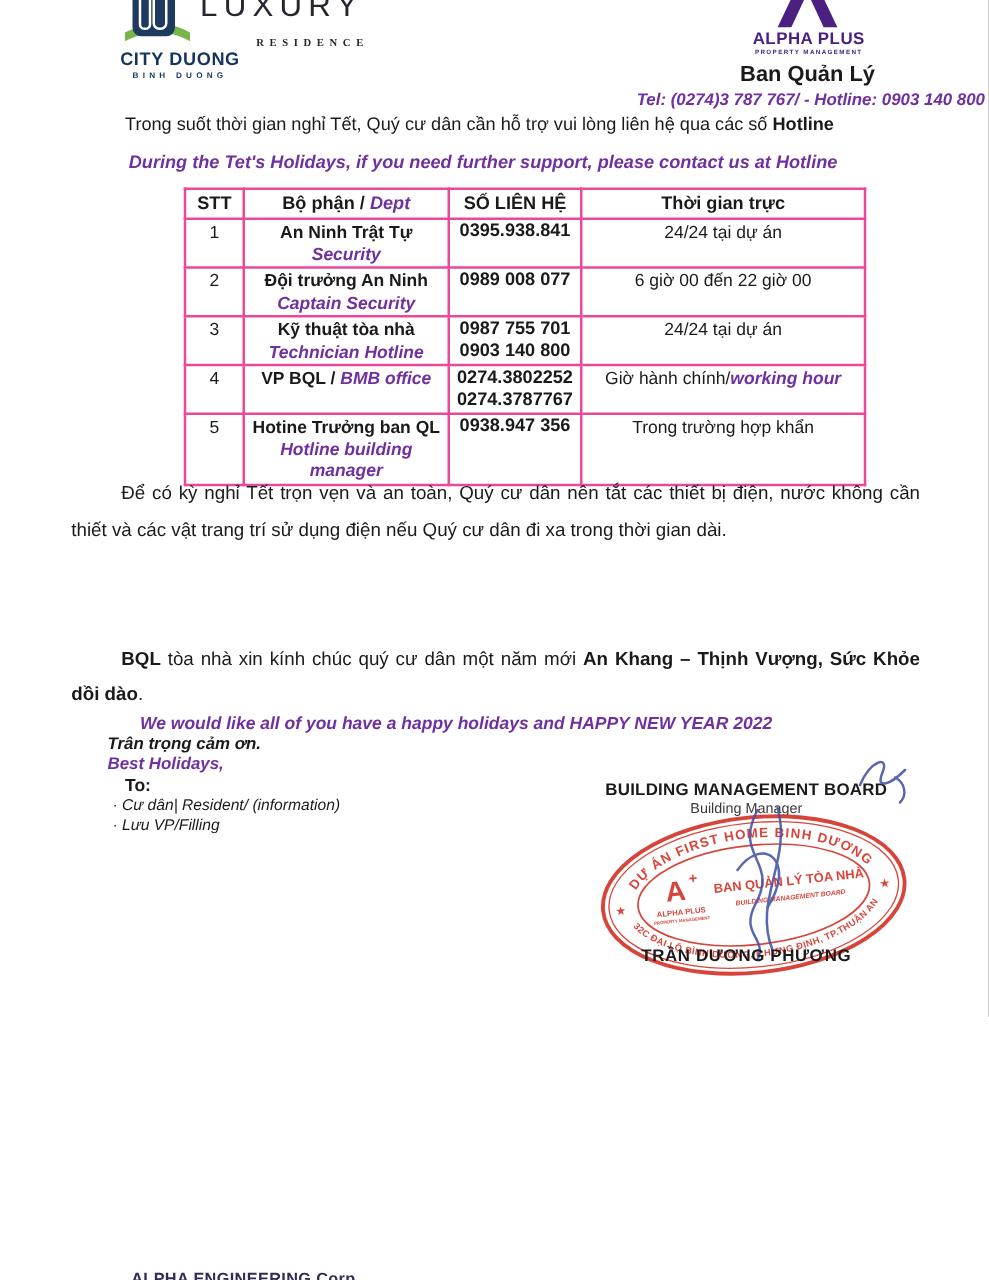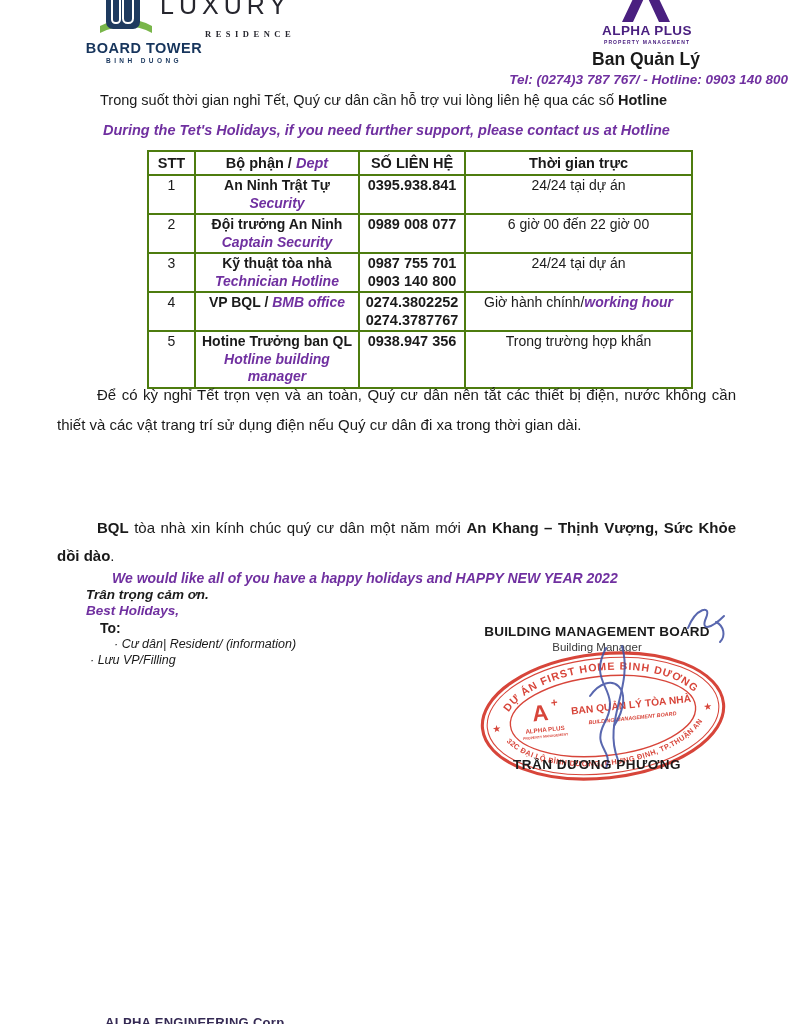--- a/index.html
+++ b/index.html
@@ -29,21 +29,21 @@
   .alpha-sub{color:var(--alpha-purple);font-weight:700;font-size:5px;letter-spacing:1.1px;text-align:center;}
   .managed-by{font-size:17.5px;font-weight:700;text-align:right;}
   .tel-line{font-size:13.5px;font-weight:700;font-style:italic;color:var(--purple);}
 
   .intro-vi{font-size:14.5px;}
   .intro-vi b{font-weight:700;}
   .intro-en{font-size:14.5px;font-style:italic;color:var(--purple);font-weight:600;}
 
   
   table.contact{border-collapse:collapse;table-layout:fixed;font-size:14px;}
-  .contact th,.contact td{border:2px solid #4d7c0f;text-align:center;padding:1px 2px;vertical-align:top;line-height:17.5px;overflow:hidden;}
+  .contact th,.contact td{border:2px solid #ec4899;text-align:center;padding:1px 2px;vertical-align:top;line-height:17.5px;overflow:hidden;}
   .contact th{font-size:14.5px;padding-top:3px;}
   .contact thead tr{height:24px;}
   .contact tbody tr{height:37px;}
   .th-en{color:var(--purple);font-style:italic;}
   .dept-vi{font-weight:700;display:block;}
   .dept-en{display:block;color:var(--purple);font-style:italic;font-weight:600;}
   tr.inline-dept .dept-vi,tr.inline-dept .dept-en{display:inline;}
   .phone{font-weight:700;font-size:14.5px;}
   .time-en{color:var(--purple);font-style:italic;font-weight:600;}
 
@@ -82,21 +82,21 @@
 <body>
 
 <div class="page">
 
   <svg class="abs" style="left:98px;top:-12px" width="56" height="54" viewBox="0 0 56 54">
     <path d="M2,38 C20,29 38,29 54,38 L54,45 C38,36 20,36 2,45 Z" fill="#79B64A"></path>
     <rect x="8" y="0" width="34" height="41" rx="7" fill="#1E3A5F"></rect>
     <rect x="14" y="9" width="8" height="26" rx="3.5" fill="none" stroke="#fff" stroke-width="2"></rect>
     <rect x="25" y="5" width="10" height="30" rx="4.5" fill="none" stroke="#fff" stroke-width="2"></rect>
   </svg>
-  <div class="abs ct-name" style="left:84px;top:40px;width:120px;">BOARD TOWER</div>
+  <div class="abs ct-name" style="left:84px;top:40px;width:120px;">CITY DUONG</div>
   <div class="abs ct-sub" style="left:84px;top:57px;width:120px;">BINH DUONG</div>
 
   <div class="abs lux-name" style="left:160px;top:-9px;">LUXURY</div>
   <div class="abs lux-sub" style="left:169px;top:29px;">RESIDENCE</div>
 
 
   <svg class="abs" style="left:620px;top:-20px" width="54" height="42" viewBox="0 0 54 42">
     <polygon points="2,42 21,2 31,2 50,42 39,42 26,14 13,42" fill="#4A2080"></polygon>
     <rect x="42" y="4" width="12" height="4" fill="#4A2080"></rect>
     <rect x="46" y="0" width="4" height="12" fill="#4A2080"></rect>
@@ -187,21 +187,21 @@
 
   <div class="abs para indent" style="left:57px;top:380px;width:679px;">Để có kỳ nghỉ Tết trọn vẹn và an toàn, Quý cư dân nên tắt các thiết bị điện, nước không cần thiết và các vật trang trí sử dụng điện nếu Quý cư dân đi xa trong thời gian dài.</div>
   <div class="abs para p3 indent" style="left:57px;top:514px;width:679px;">
     <b>BQL</b><span> tòa nhà xin kính chúc quý cư dân một năm mới </span><b>An Khang – Thịnh Vượng, Sức Khỏe dồi dào</b><span>.</span>
   </div>
   <div class="abs p4" style="left:112px;top:570px;">We would like all of you have a happy holidays and HAPPY NEW YEAR 2022</div>
   <div class="abs thanks-vi" style="left:86px;top:587px;">Trân trọng cảm ơn.</div>
   <div class="abs thanks-en" style="left:86px;top:603px;">Best Holidays,</div>
 
   <div class="abs to-label" style="left:100px;top:620px;">To:</div>
-  <div class="abs dist-item" style="left:90px;top:637px;margin-left:24px;">· Cư dân| Resident/ (information)</div>
+  <div class="abs dist-item" style="left:90px;top:637px;">· Cư dân| Resident/ (information)</div>
   <div class="abs dist-item" style="left:90px;top:653px;">· Lưu VP/Filling</div>
 
   <div class="abs sig-board" style="left:468px;top:624px;width:258px;">BUILDING MANAGEMENT BOARD</div>
   <div class="abs sig-role" style="left:468px;top:641px;width:258px;">Building Manager</div>
 
   <svg class="abs stamp" style="left:477px;top:649px;transform:rotate(-6deg);" width="252" height="134" viewBox="0 0 260 138">
     <ellipse cx="130" cy="69" rx="125" ry="64" fill="none" stroke="#D5382C" stroke-width="3.2"></ellipse>
     <ellipse cx="130" cy="69" rx="120" ry="59.5" fill="none" stroke="#D5382C" stroke-width="1.1"></ellipse>
     <ellipse cx="130" cy="69" rx="96" ry="41" fill="none" stroke="#D5382C" stroke-width="1.4"></ellipse>
     <path id="stamp-arc-top" d="M 27,73 A 103,51 0 0 1 233,73" fill="none"></path>

